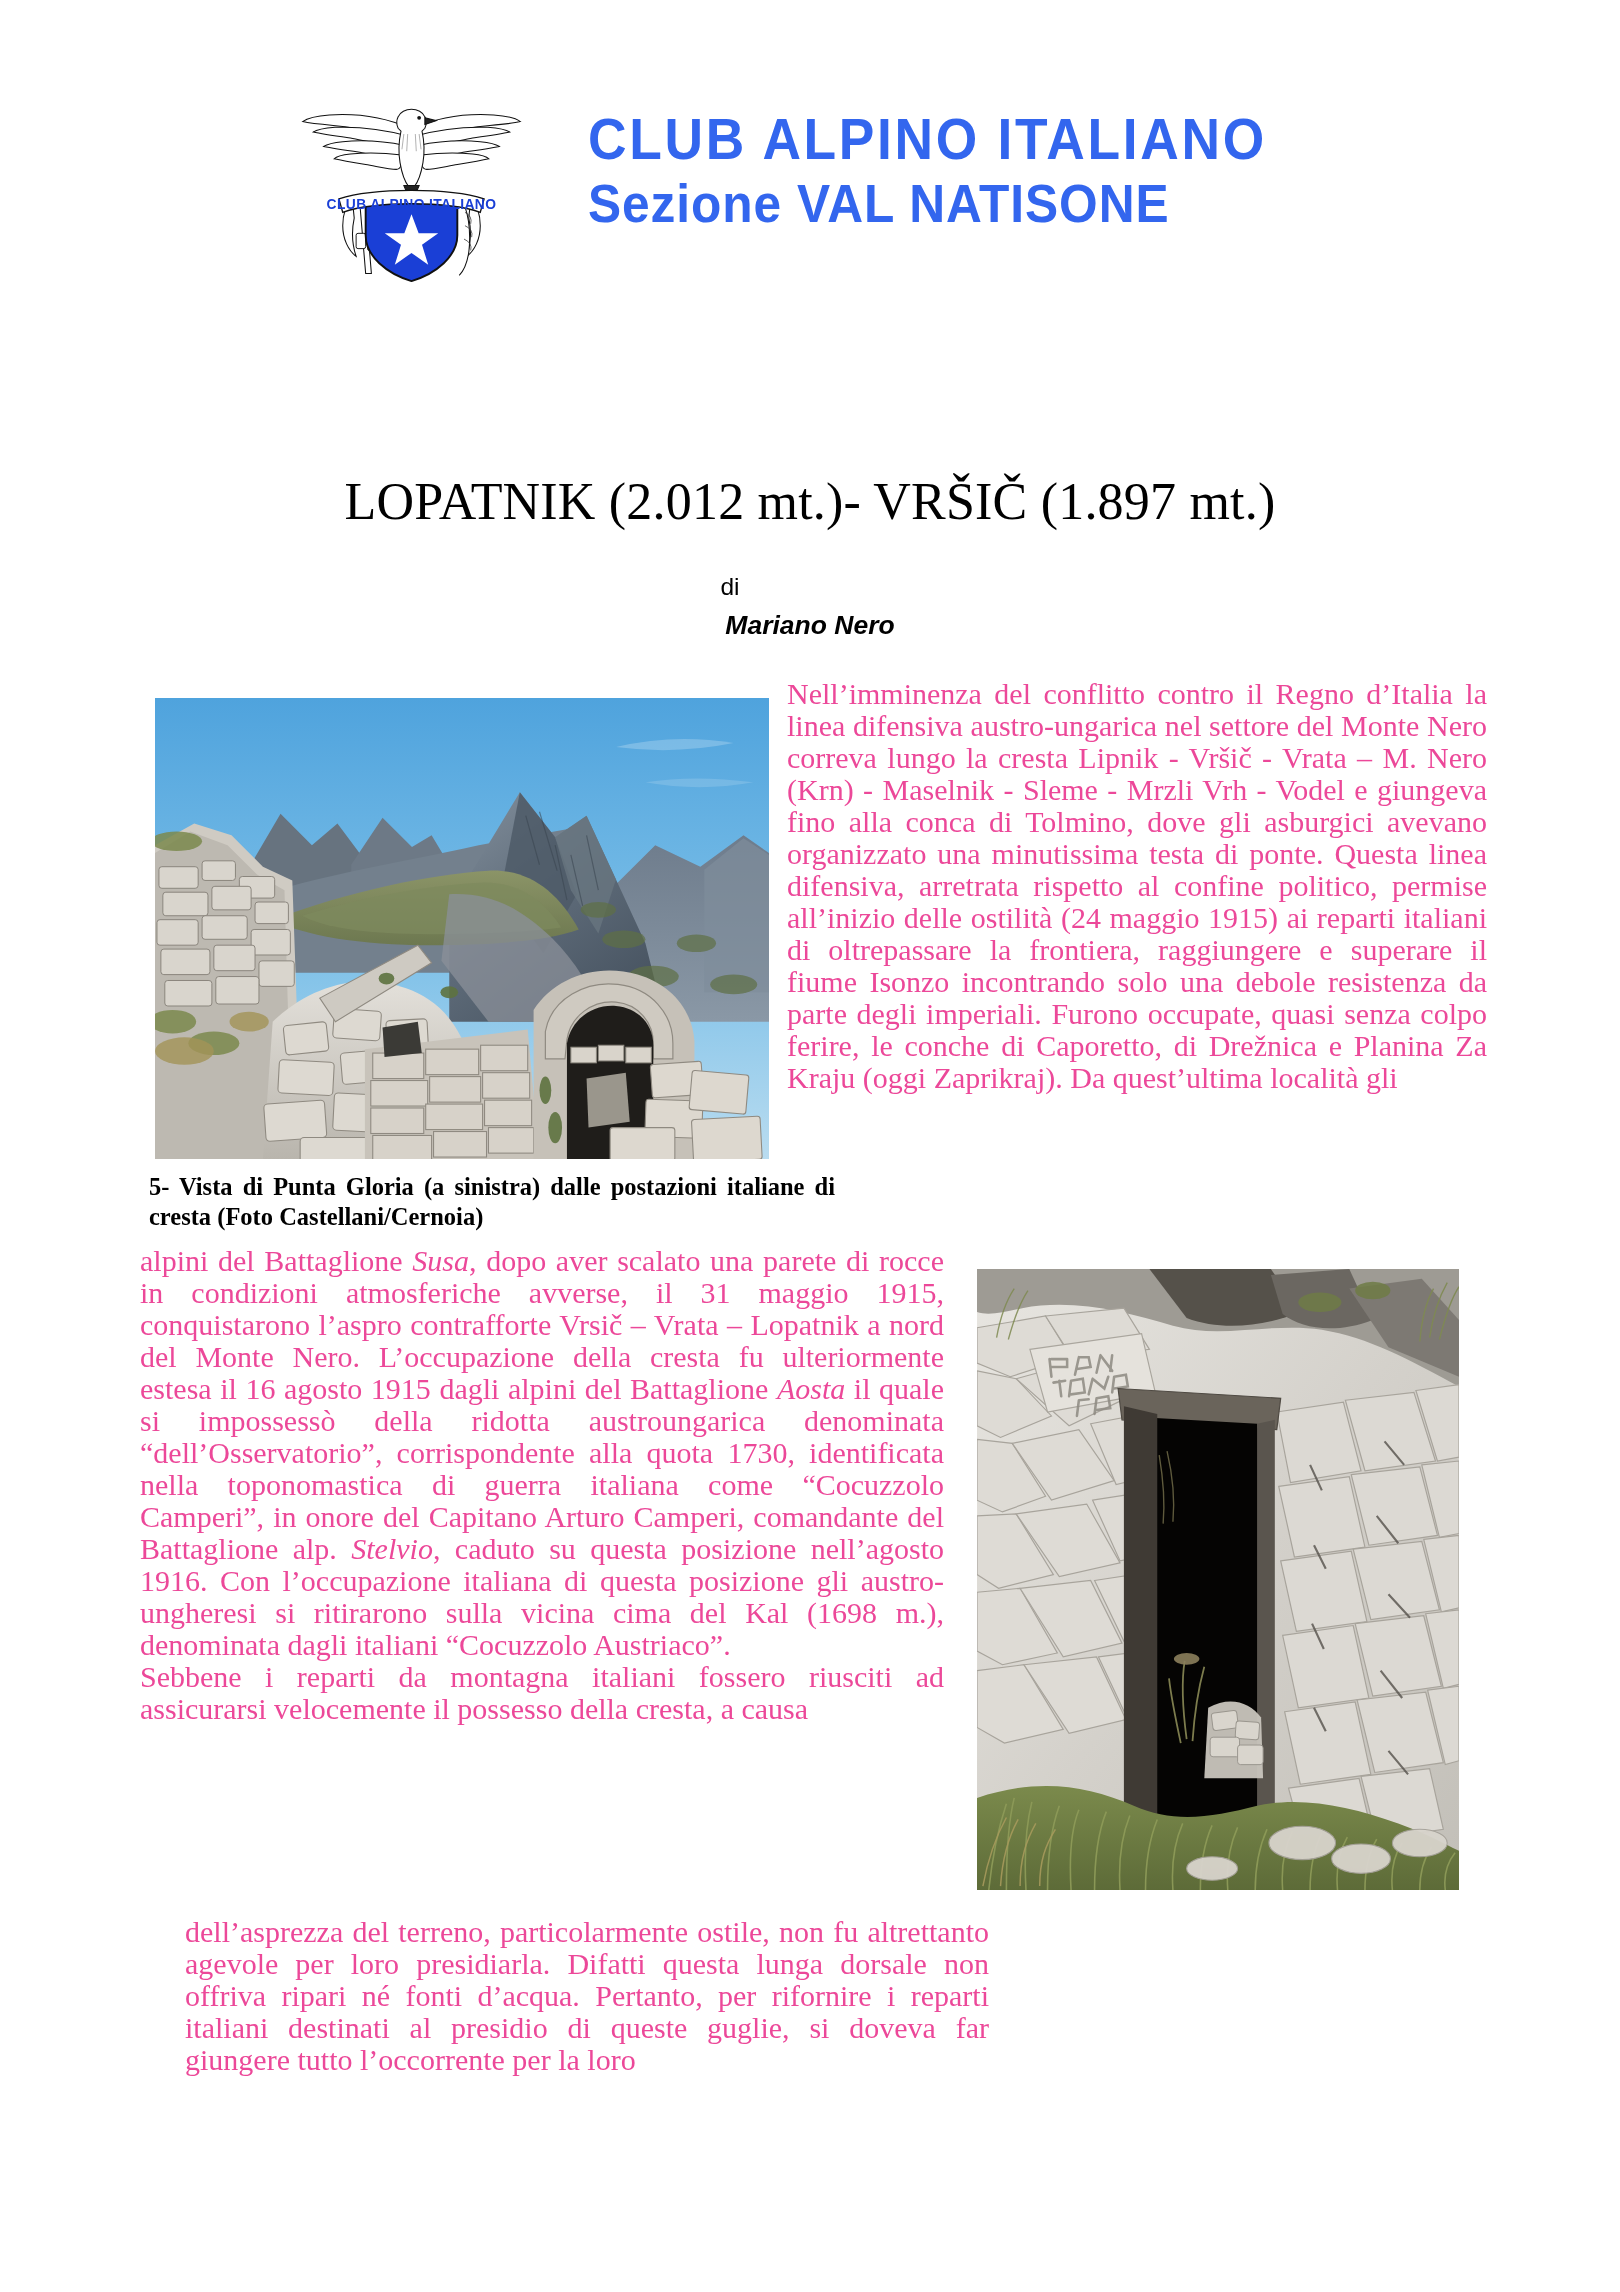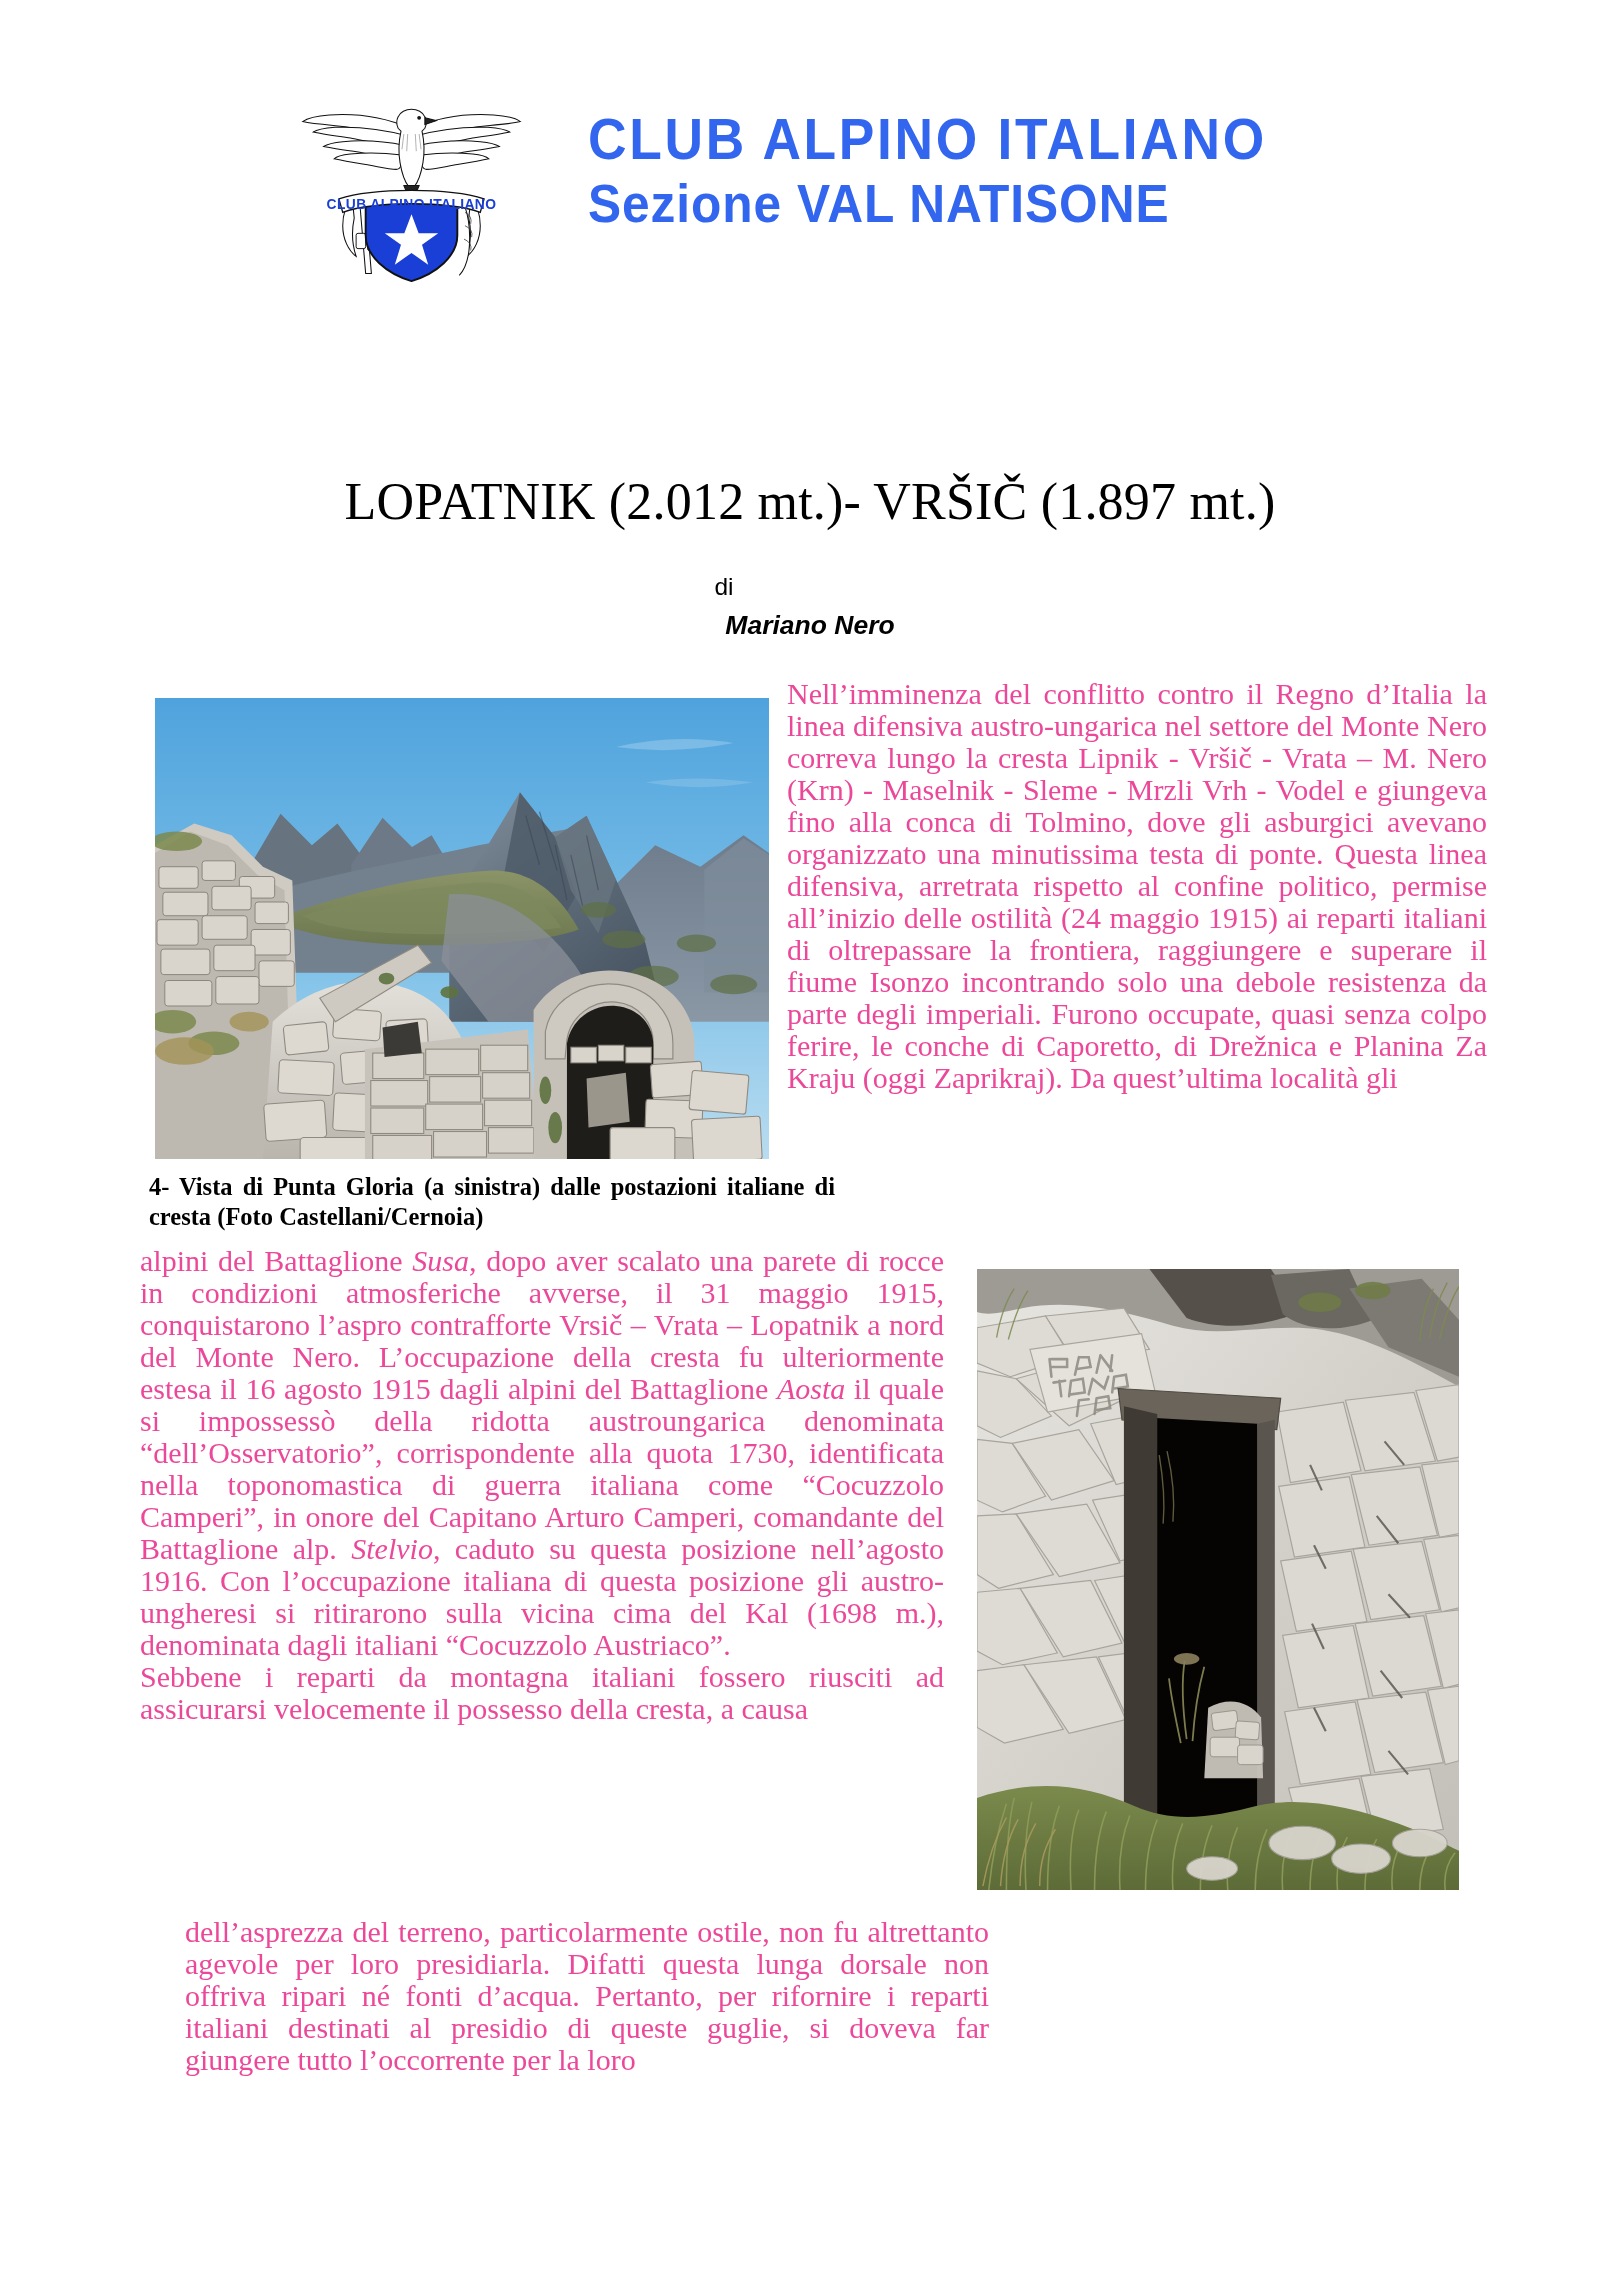--- a/index.html
+++ b/index.html
@@ -75,20 +75,21 @@
   }
   .byline-di {
     position: absolute;
     left: 0;
     top: 573px;
     width: 1448px;
     text-align: center;
     font-family: "Liberation Sans", sans-serif;
     font-size: 24.5px;
     color: #000;
+    padding-left: 6px;
   }
   .byline-author {
     position: absolute;
     left: 0;
     top: 610px;
     width: 1620px;
     text-align: center;
     font-family: "Liberation Sans", sans-serif;
     font-size: 26.5px;
     font-style: italic;
@@ -386,21 +387,21 @@
 
       <g fill="#5e7340" opacity="0.9">
         <ellipse cx="398" cy="400" rx="6" ry="14"></ellipse>
         <ellipse cx="408" cy="438" rx="7" ry="16"></ellipse>
         <ellipse cx="300" cy="300" rx="9" ry="6"></ellipse>
         <ellipse cx="236" cy="286" rx="8" ry="6"></ellipse>
       </g>
     </svg>
   </div>
 
-  <div class="caption caption-1">4- Vista di Punta Gloria (a sinistra) dalle postazioni italiane di cresta (Foto Castellani/Cernoia)</div>
+  <div class="caption caption-1">5- Vista di Punta Gloria (a sinistra) dalle postazioni italiane di cresta (Foto Castellani/Cernoia)</div>
 
   <div class="body-col para-right">Nell’imminenza del conflitto contro il Regno d’Italia la linea difensiva austro-ungarica nel settore del Monte Nero correva lungo la cresta Lipnik - Vršič - Vrata – M. Nero (Krn) - Maselnik - Sleme - Mrzli Vrh - Vodel e giungeva fino alla conca di Tolmino, dove gli asburgici avevano organizzato una minutissima testa di ponte. Questa linea difensiva, arretrata rispetto al confine politico, permise all’inizio delle ostilità (24 maggio 1915) ai reparti italiani di oltrepassare la frontiera, raggiungere e superare il fiume Isonzo incontrando solo una debole resistenza da parte degli imperiali. Furono occupate, quasi senza colpo ferire, le conche di Caporetto, di Drežnica e Planina Za Kraju (oggi Zaprikraj).  Da quest’ultima località gli</div>
 
   <div class="body-col para-left">alpini del Battaglione <em>Susa</em>, dopo aver scalato una parete di rocce in condizioni atmosferiche avverse, il 31 maggio 1915, conquistarono l’aspro contrafforte Vrsič – Vrata – Lopatnik  a nord del Monte Nero.  L’occupazione della cresta fu ulteriormente estesa il 16 agosto 1915 dagli alpini del Battaglione <em>Aosta</em> il quale si impossessò della ridotta austroungarica denominata “dell’Osservatorio”, corrispondente alla quota 1730, identificata nella toponomastica di guerra italiana come “Cocuzzolo Camperi”, in onore del Capitano Arturo  Camperi, comandante del Battaglione alp. <em>Stelvio</em>, caduto su questa posizione nell’agosto 1916. Con l’occupazione italiana di questa posizione gli austro-ungheresi si ritirarono sulla vicina cima del Kal (1698 m.), denominata dagli italiani “Cocuzzolo Austriaco”.<br>Sebbene i reparti da montagna italiani fossero riusciti ad assicurarsi velocemente il possesso della cresta, a causa</div>
 
   <div class="photo photo-2">
     <svg viewBox="0 0 492 634" preserveAspectRatio="none" xmlns="http://www.w3.org/2000/svg">
       <defs>
         <linearGradient id="rockBg" x1="0" y1="0" x2="1" y2="1">
           <stop offset="0%" stop-color="#e8e6e1"></stop>

